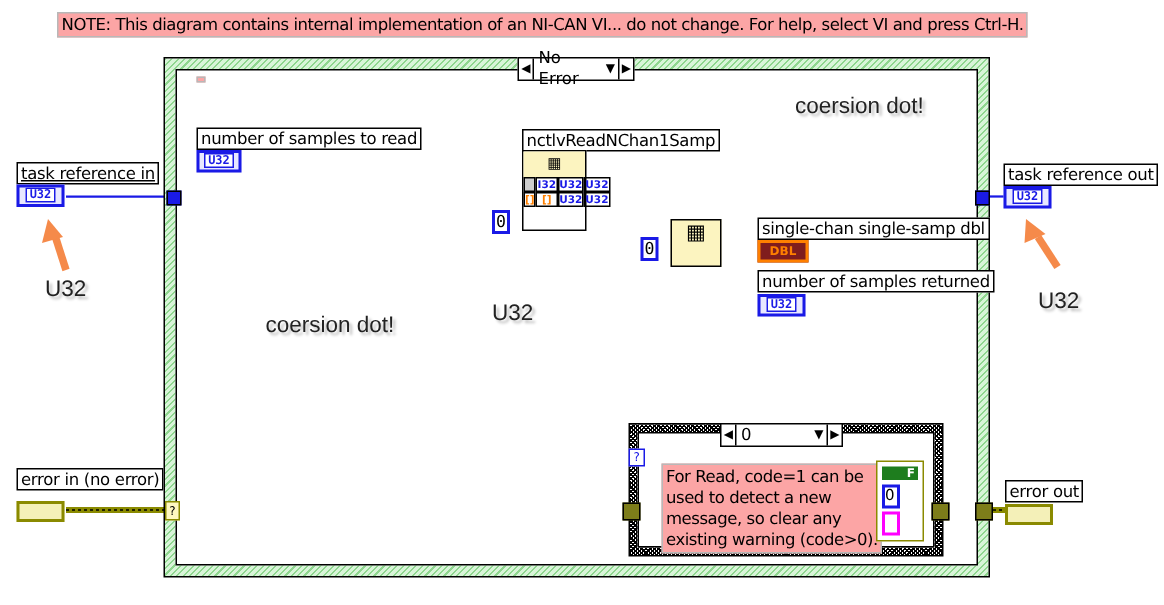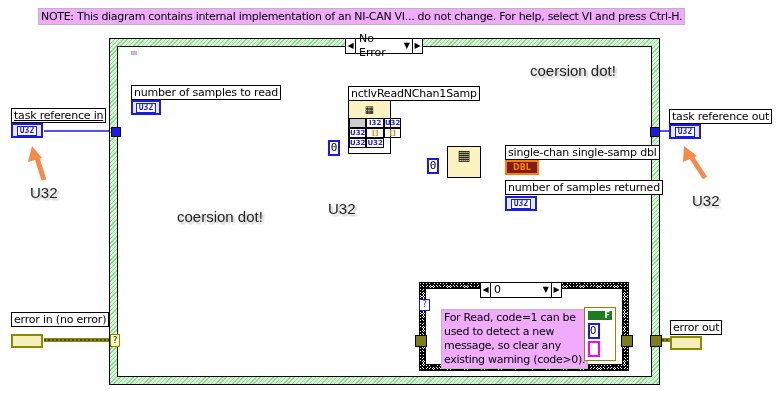--- a/index.html
+++ b/index.html
@@ -1,19 +1,19 @@
 <!DOCTYPE html>
 <html><head>
 <meta charset="utf-8">
 <style>
   html, body { margin:0; padding:0; }
   body { width:776px; height:403px; background:#ffffff; position:relative; overflow:hidden;
          font-family:"DejaVu Sans", sans-serif; }
   .abs { position:absolute; }
-  .note { background:#f0abfc; border:1px solid #b8b8b8; font-size:11px; color:#000; padding:1px 2px; white-space:nowrap; line-height:13px; letter-spacing:-0.3px; }
+  .note { background:#fca5a5; border:1px solid #b8b8b8; font-size:11px; color:#000; padding:1px 2px; white-space:nowrap; line-height:13px; letter-spacing:-0.3px; }
   .label { background:#fff; border:1px solid #000; font-size:11px; line-height:13px; padding:0 2px; white-space:nowrap; letter-spacing:-0.2px; }
   .term-u32 { border:2px solid #1a1ae6; background:#e8e8ff; height:11px; font-size:9px; font-weight:bold; color:#1a1ae6; line-height:11px; text-align:center; font-family:"DejaVu Sans Mono", monospace; }
   .term-u32 .inner { display:inline-block; border:1px solid #1a1ae6; padding:0 2px; line-height:8px; font-size:8px; background:#fff; }
   .frame-hatch { background: repeating-linear-gradient(135deg, #8fd68f 0 1px, #d8f5d8 1px 3px); }
   .case-hatch { background: repeating-linear-gradient(45deg, #000 0 1px, #fff 1px 2px), repeating-linear-gradient(-45deg, #000 0 1px, #fff 1px 2px); background-blend-mode: multiply; }
   .selector { background:#fff; border:1px solid #000; font-size:11px; height:14px; line-height:14px; display:flex; align-items:center; }
   .selector .arr { width:9px; text-align:center; font-size:8px; border-right:1px solid #000; height:14px; line-height:14px; }
   .selector .arr.r { border-right:none; border-left:1px solid #000; }
   .annot { font-family:"Liberation Sans", sans-serif; font-size:15px; color:#222; text-shadow:2px 2px 2px #bbb; white-space:nowrap;text-align:center; }
   .const-zero { border:2px solid #1a1ae6; background:#fff; font-size:11px; width:8px; height:12px; line-height:12px; text-align:center; font-family:"DejaVu Sans Mono", monospace; }
@@ -85,21 +85,21 @@
 <div class="abs label" style="left:131px;top:85px;">number of samples to read</div>
 <div class="abs term-u32" style="left:131px;top:100px;width:26px;"><span class="inner">U32</span></div>
 
 <div class="abs label" style="left:11px;top:108px;text-decoration:underline;">task reference in</div>
 <div class="abs term-u32" style="left:11px;top:123px;width:28px;"><span class="inner">U32</span></div>
 <div class="abs" style="left:111px;top:127px;width:8px;height:8px;background:#1a1ae6;border:1px solid #000;"></div>
 
 <div class="abs label" style="left:348px;top:86px;">nctlvReadNChan1Samp</div>
 <div class="abs" style="left:348px;top:100px;width:41px;height:52px;border:1px solid #000;background:#fff;">
   <div style="height:17px;background:#fcf4c0;font-size:10px;text-align:center;line-height:17px;">▦</div>
-  <div style="display:grid;grid-template-columns:1fr 1fr 1fr;font-size:7px;font-weight:bold;text-align:center;line-height:8px;">
+  <div style="display:grid;grid-template-columns:1fr 1fr 1fr 1fr;font-size:7px;font-weight:bold;text-align:center;line-height:8px;">
     <span style="background:#ccc;border:1px solid #000;"></span>
       <span style="border:1px solid #000;color:#1a1ae6;">I32</span>
     <span style="border:1px solid #000;color:#1a1ae6;">U32</span>
       <span style="border:1px solid #000;color:#1a1ae6;">U32</span>
     <span style="border:1px solid #000;color:#ff8000;">[]</span>
       <span style="border:1px solid #000;color:#ff8000;">[]</span>
     <span style="border:1px solid #000;color:#1a1ae6;">U32</span>
       <span style="border:1px solid #000;color:#1a1ae6;">U32</span>
   </div>
 </div>

